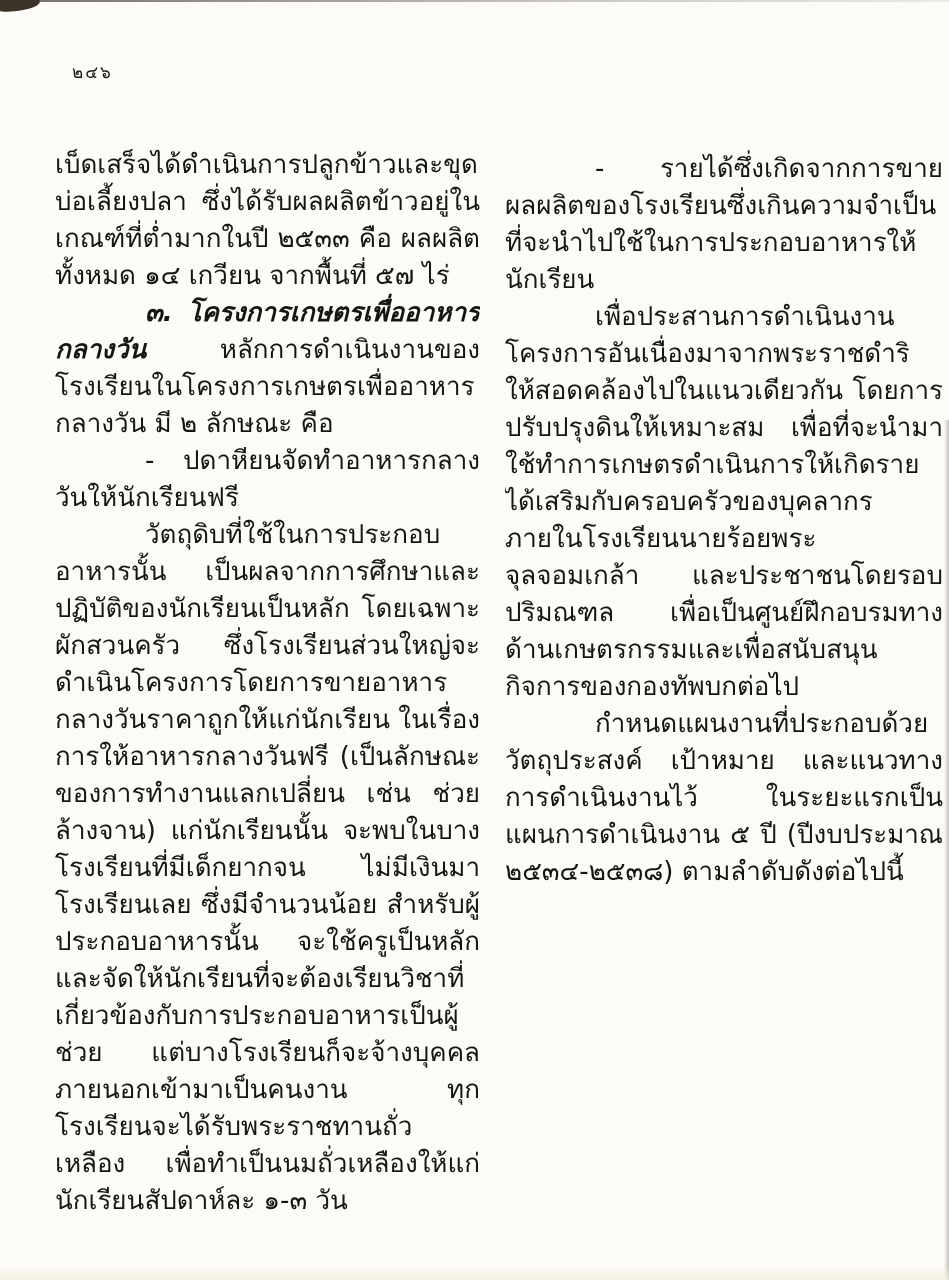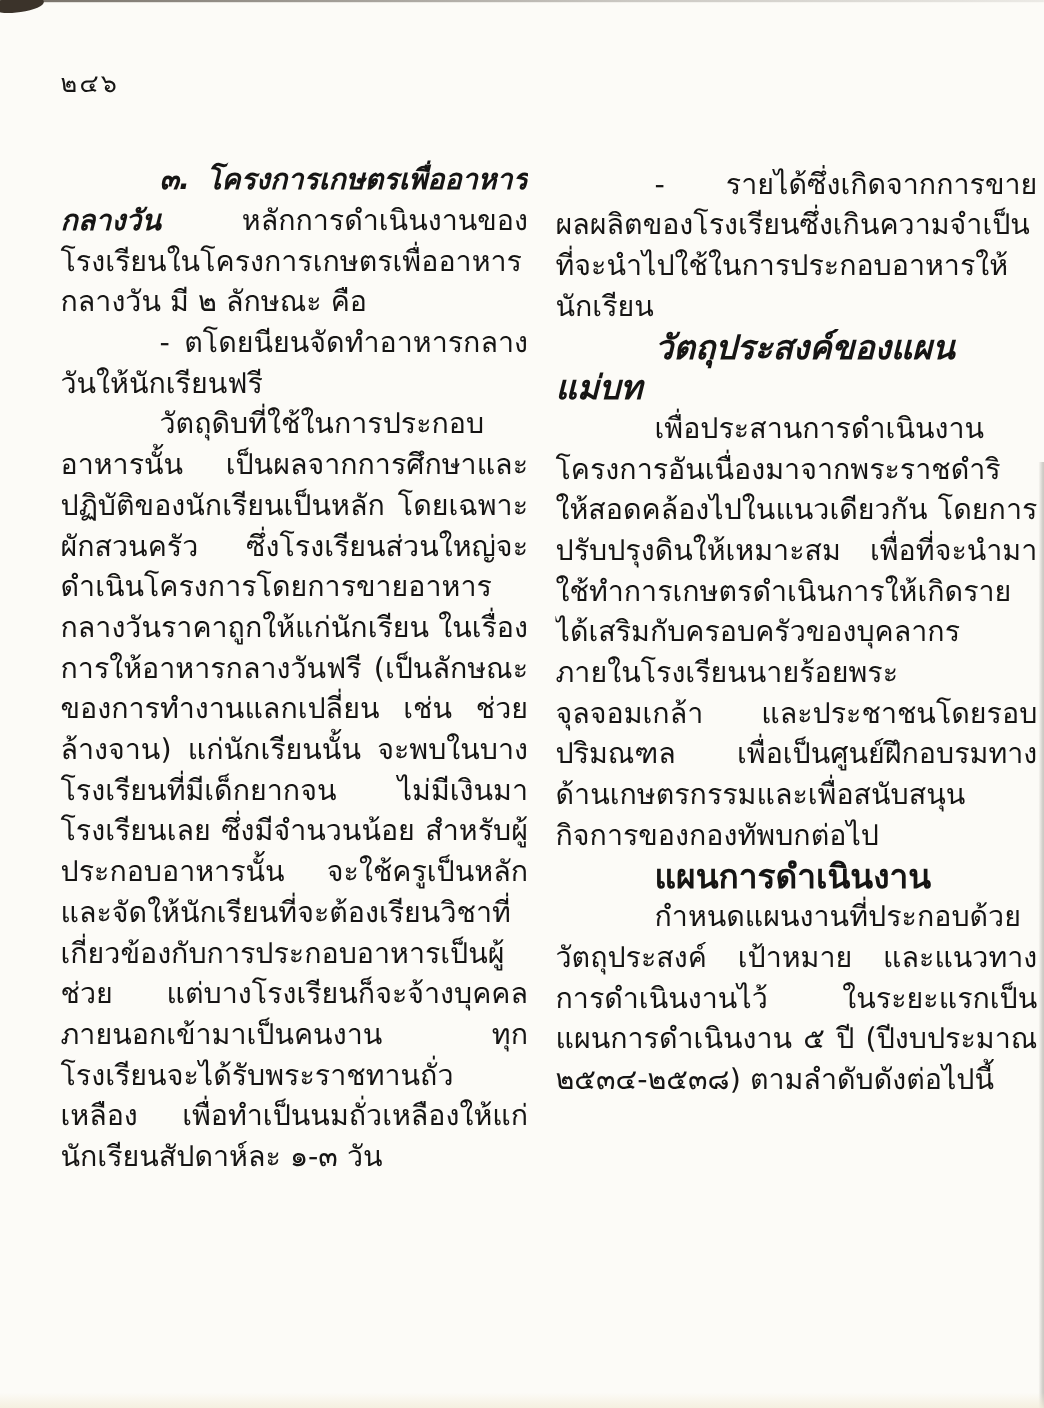--- a/index.html
+++ b/index.html
@@ -40,22 +40,22 @@
     background: linear-gradient(to left, rgba(150,146,138,0.55), rgba(150,146,138,0));
   }
   .scan-bottom-tint {
     position: absolute;
     left: 0; bottom: 0;
     width: 100%; height: 14px;
     background: linear-gradient(to bottom, rgba(246,242,228,0), rgba(243,237,218,0.8));
   }
   .page-number {
     position: absolute;
-    left: 55px; top: 58px;
-    font-size: 23px;
+    left: 72px; top: 58px;
+    font-size: 17px;
     letter-spacing: 2px;
   }
   .column {
     position: absolute;
     overflow: hidden;
     font-size: 26px;
     line-height: 37px;
     text-align: justify;
   }
   .col-left {
@@ -96,34 +96,33 @@
 <div class="page">
 
   <div class="scan-top-line"></div>
   <div class="scan-smudge"></div>
   <div class="scan-right-shadow"></div>
   <div class="scan-bottom-tint"></div>
 
   <div class="page-number">๒๔๖</div>
 
   <div class="column col-left">
+    <p class="para no-indent">เบ็ดเสร็จได้ดำเนินการปลูกข้าวและขุดบ่อเลี้ยงปลา ซึ่งได้รับผลผลิตข้าวอยู่ในเกณฑ์ที่ต่ำมากในปี ๒๕๓๓ คือ ผลผลิตทั้งหมด ๑๔ เกวียน จากพื้นที่ ๕๗ ไร่</p>
 
     <p class="para gap-small"><span class="heading-lead">๓. โครงการเกษตรเพื่ออาหารกลางวัน</span><span> หลักการดำเนินงานของโรงเรียนในโครงการเกษตรเพื่ออาหารกลางวัน มี ๒ ลักษณะ คือ</span></p>
 
-    <p class="para">- ตโดยนียนจัดทำอาหารกลางวันให้นักเรียนฟรี</p>
+    <p class="para">- ปดาหียนจัดทำอาหารกลางวันให้นักเรียนฟรี</p>
 
     <p class="para">วัตถุดิบที่ใช้ในการประกอบอาหารนั้น เป็นผลจากการศึกษาและปฏิบัติของนักเรียนเป็นหลัก โดยเฉพาะผักสวนครัว ซึ่งโรงเรียนส่วนใหญ่จะดำเนินโครงการโดยการขายอาหารกลางวันราคาถูกให้แก่นักเรียน ในเรื่องการให้อาหารกลางวันฟรี (เป็นลักษณะของการทำงานแลกเปลี่ยน เช่น ช่วยล้างจาน) แก่นักเรียนนั้น จะพบในบางโรงเรียนที่มีเด็กยากจน ไม่มีเงินมาโรงเรียนเลย ซึ่งมีจำนวนน้อย สำหรับผู้ประกอบอาหารนั้น จะใช้ครูเป็นหลักและจัดให้นักเรียนที่จะต้องเรียนวิชาที่เกี่ยวข้องกับการประกอบอาหารเป็นผู้ช่วย แต่บางโรงเรียนก็จะจ้างบุคคลภายนอกเข้ามาเป็นคนงาน ทุกโรงเรียนจะได้รับพระราชทานถั่วเหลือง เพื่อทำเป็นนมถั่วเหลืองให้แก่นักเรียนสัปดาห์ละ ๑-๓ วัน</p>
 
   </div>
 
   <div class="column col-right">
     <p class="para">- รายได้ซึ่งเกิดจากการขายผลผลิตของโรงเรียนซึ่งเกินความจำเป็นที่จะนำไปใช้ในการประกอบอาหารให้นักเรียน</p>
 
 
-    <h3 class="section-heading italic gap-med">วัตถุประสงค์ของแผนแม่บท</h3>
     <p class="para">เพื่อประสานการดำเนินงานโครงการอันเนื่องมาจากพระราชดำริ ให้สอดคล้องไปในแนวเดียวกัน โดยการปรับปรุงดินให้เหมาะสม เพื่อที่จะนำมาใช้ทำการเกษตรดำเนินการให้เกิดรายได้เสริมกับครอบครัวของบุคลากรภายในโรงเรียนนายร้อยพระจุลจอมเกล้า และประชาชนโดยรอบปริมณฑล เพื่อเป็นศูนย์ฝึกอบรมทางด้านเกษตรกรรมและเพื่อสนับสนุนกิจการของกองทัพบกต่อไป</p>
 
-    <h3 class="section-heading gap-large">แผนการดำเนินงาน</h3>
     <p class="para">กำหนดแผนงานที่ประกอบด้วย วัตถุประสงค์ เป้าหมาย และแนวทางการดำเนินงานไว้ ในระยะแรกเป็นแผนการดำเนินงาน ๕ ปี (ปีงบประมาณ ๒๕๓๔-๒๕๓๘) ตามลำดับดังต่อไปนี้</p>
 
   </div>
 
 </div>
 
 </body></html>

